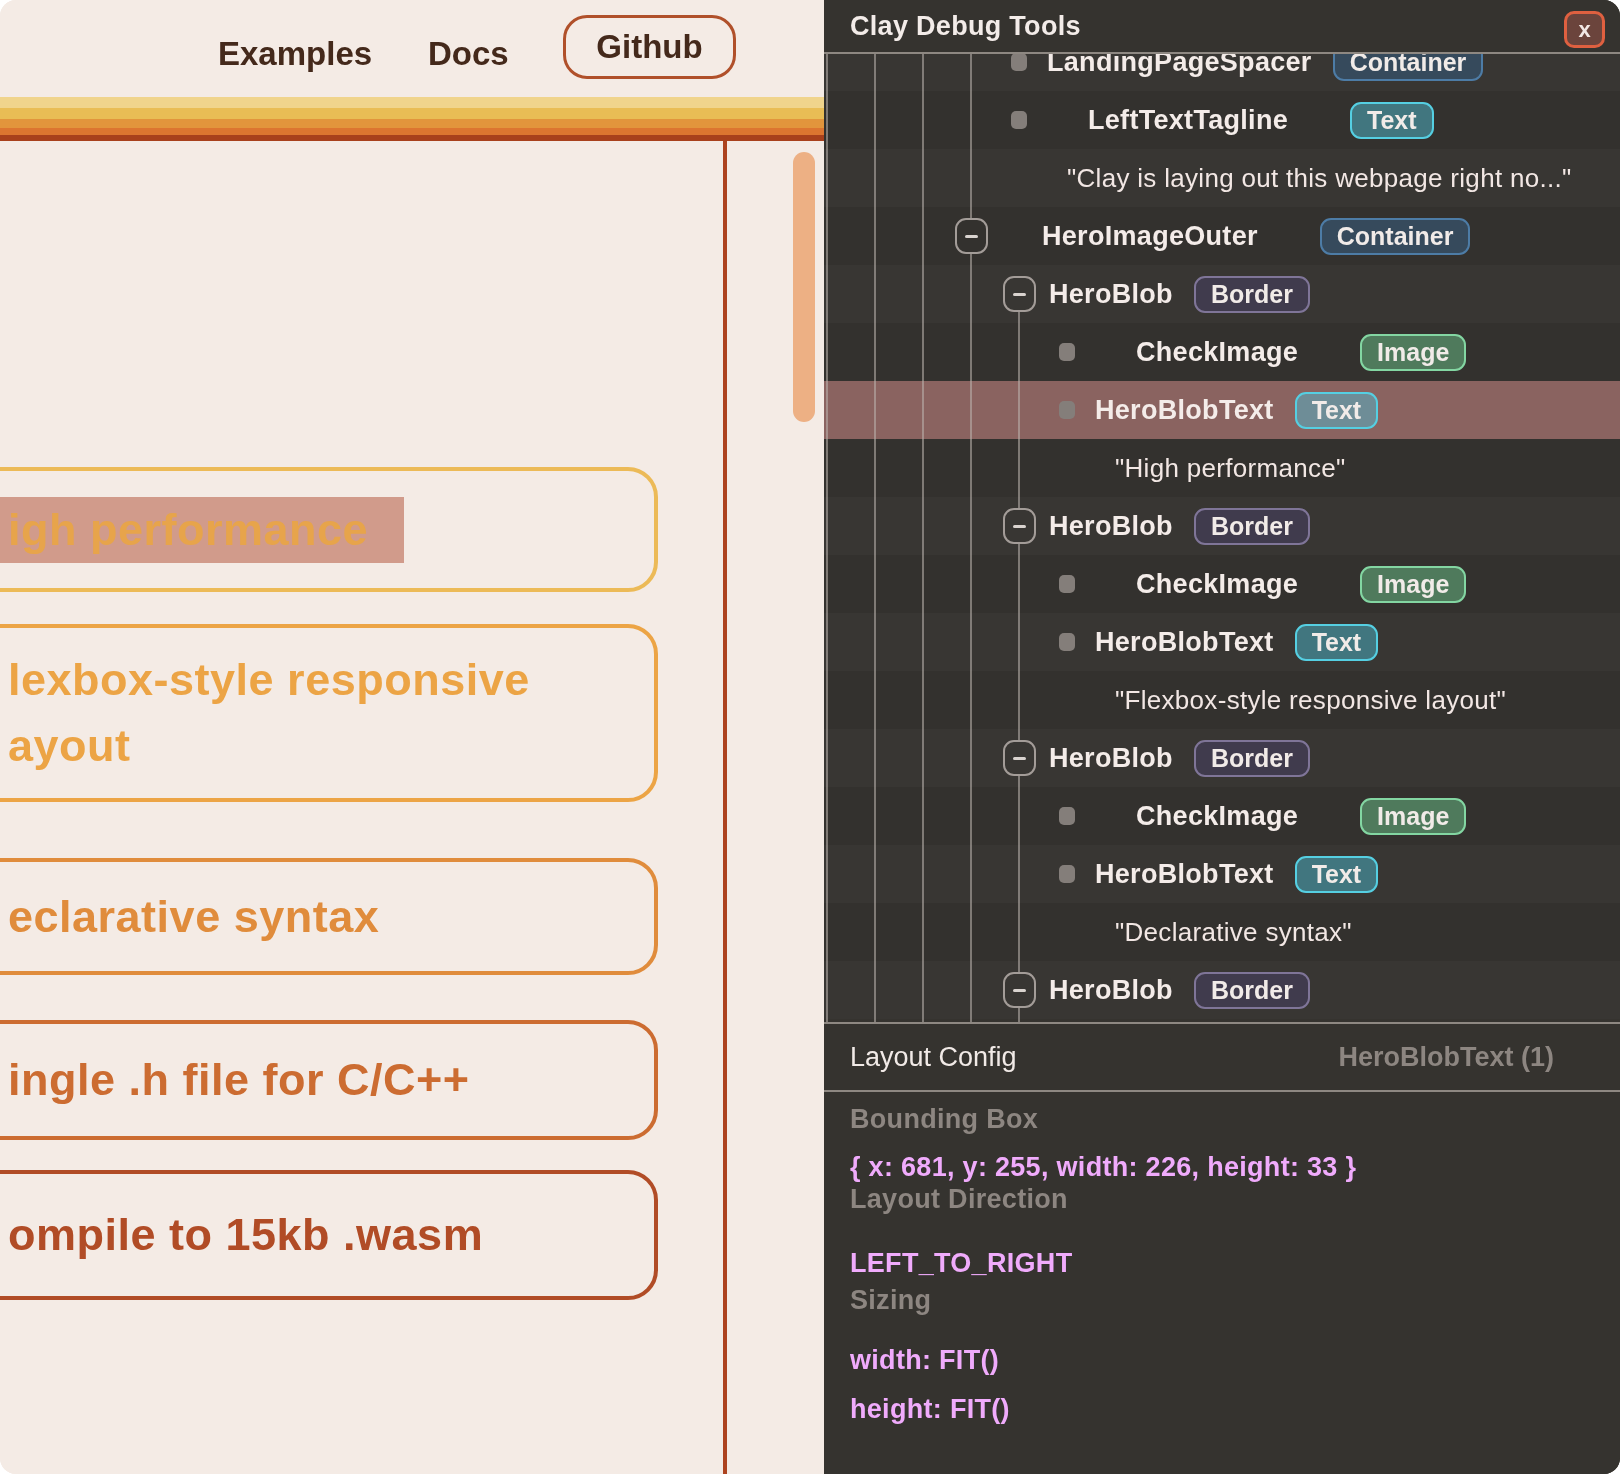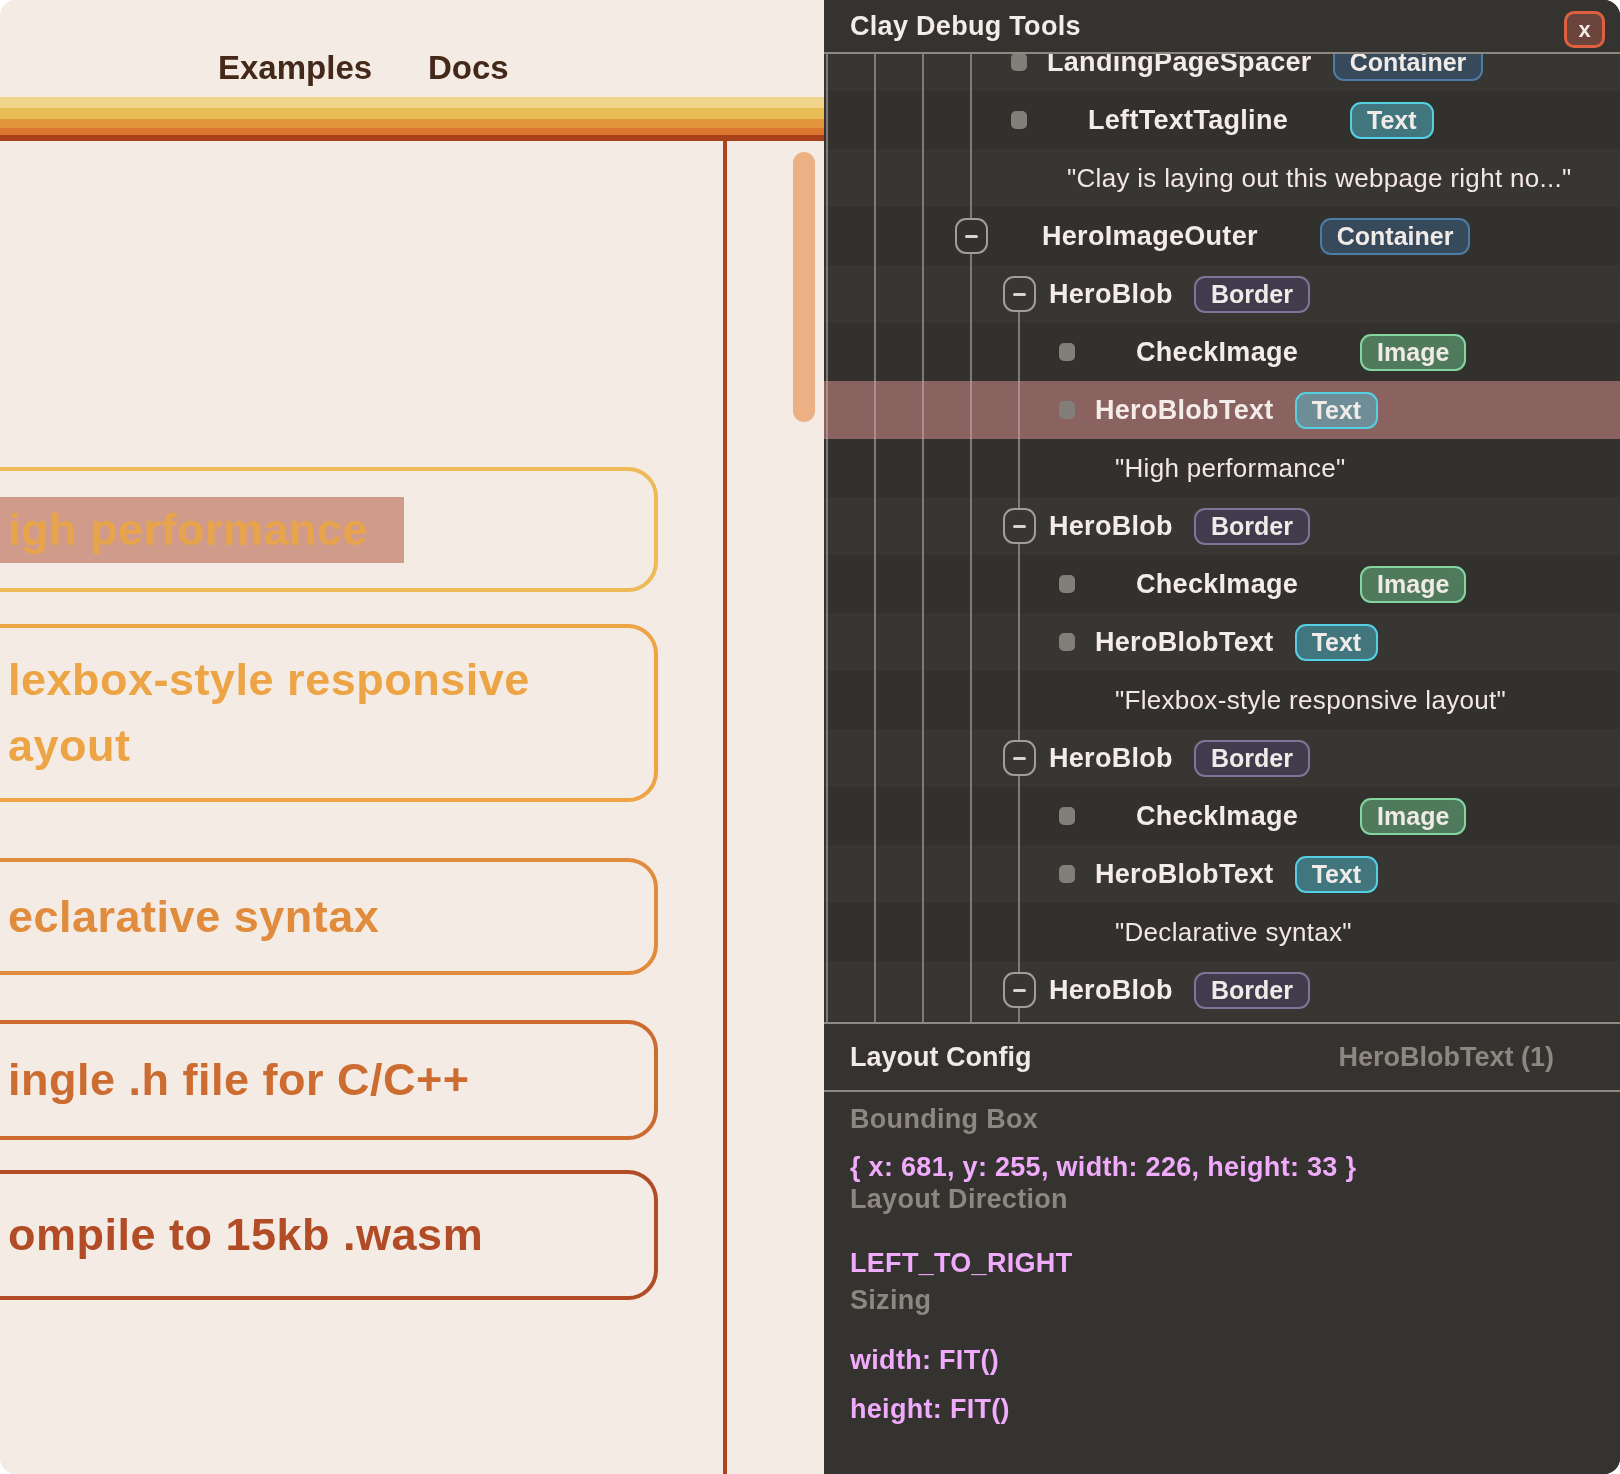--- a/index.html
+++ b/index.html
@@ -2,21 +2,21 @@
 <html><head>
 <meta charset="utf-8">
 <style>
   html,body{margin:0;padding:0;background:#ffffff;}
   body{font-family:"Liberation Sans", sans-serif;}
   .app{position:relative;width:1620px;height:1474px;border-radius:16px;overflow:hidden;background:#f4ebe5;}
 
   
   .page{position:absolute;left:0;top:0;width:824px;height:100%;background:#f4ebe5;}
   .nav-item{position:absolute;top:0;height:108px;display:flex;align-items:center;
-    font-size:33px;font-weight:700;color:#44291b;cursor:pointer;margin-top:14px;}
+    font-size:33px;font-weight:700;color:#44291b;cursor:pointer;}
   .nav-examples{left:218px;}
   .nav-docs{left:428px;}
   .github-btn{position:absolute;left:563px;top:15px;width:173px;height:64px;
     border:3.5px solid #b0502a;border-radius:24px;box-sizing:border-box;
     display:flex;align-items:center;justify-content:center;
     font-size:33px;font-weight:700;color:#44291b;cursor:pointer;}
   .stripe{position:absolute;left:0;width:824px;}
   .s0{top:97px;height:11px;}
   .s1{top:108px;height:11px;}
   .s2{top:119px;height:9px;}
@@ -67,36 +67,37 @@
   .badge.container{background:#364a5c;border-color:#4d7ca6;}
   .badge.border{background:#403b4d;border-color:#7f7598;}
   .badge.image{background:#4f7a5c;border-color:#83d6a2;}
   .badge.text{background:#41767f;border-color:#55cfe2;}
   .trow.highlight .badge.text{background:#6e8d97;}
 
   .config{position:absolute;top:1022px;left:0;right:0;bottom:0;background:#35332f;z-index:5;}
   .config-sep{height:2px;background:#8e8882;}
   .config-head{height:66px;display:flex;align-items:center;justify-content:space-between;
     padding:0 66px 0 26px;}
-  .config-title{font-size:27px;font-weight:700;color:#f1eae7;}
+  .config-title{font-size:27px;font-weight:400;color:#f1eae7;}
   .config-sel{font-size:27px;font-weight:600;color:#8d8681;}
   .config-body{position:relative;}
   .cline{position:absolute;left:26px;height:32px;display:flex;align-items:center;
     font-size:27px;font-weight:600;white-space:nowrap;letter-spacing:.3px;}
   .cline.label{color:#8d8681;}
   .cline.value{color:#f0abfc;}
 </style>
 </head>
 <body>
 
 <div class="app">
 
   <div class="page">
     <div class="nav-item nav-examples">Examples</div>
     <div class="nav-item nav-docs">Docs</div>
+    <div class="github-btn">Github</div>
 
     <div class="stripe s0" style="background: rgb(240, 212, 140);"></div>
     <div class="stripe s1" style="background: rgb(233, 189, 85);"></div>
     <div class="stripe s2" style="background: rgb(226, 149, 60);"></div>
     <div class="stripe s3" style="background: rgb(220, 117, 48);"></div>
     <div class="stripe s4" style="background: rgb(168, 64, 28);"></div>
 
     <div class="divider" style="background: rgb(173, 67, 31);"></div>
     <div class="scroll-pill" style="background: rgb(237, 176, 132);"></div>
     <div class="selection" style="background: rgb(209, 155, 139);"></div>

